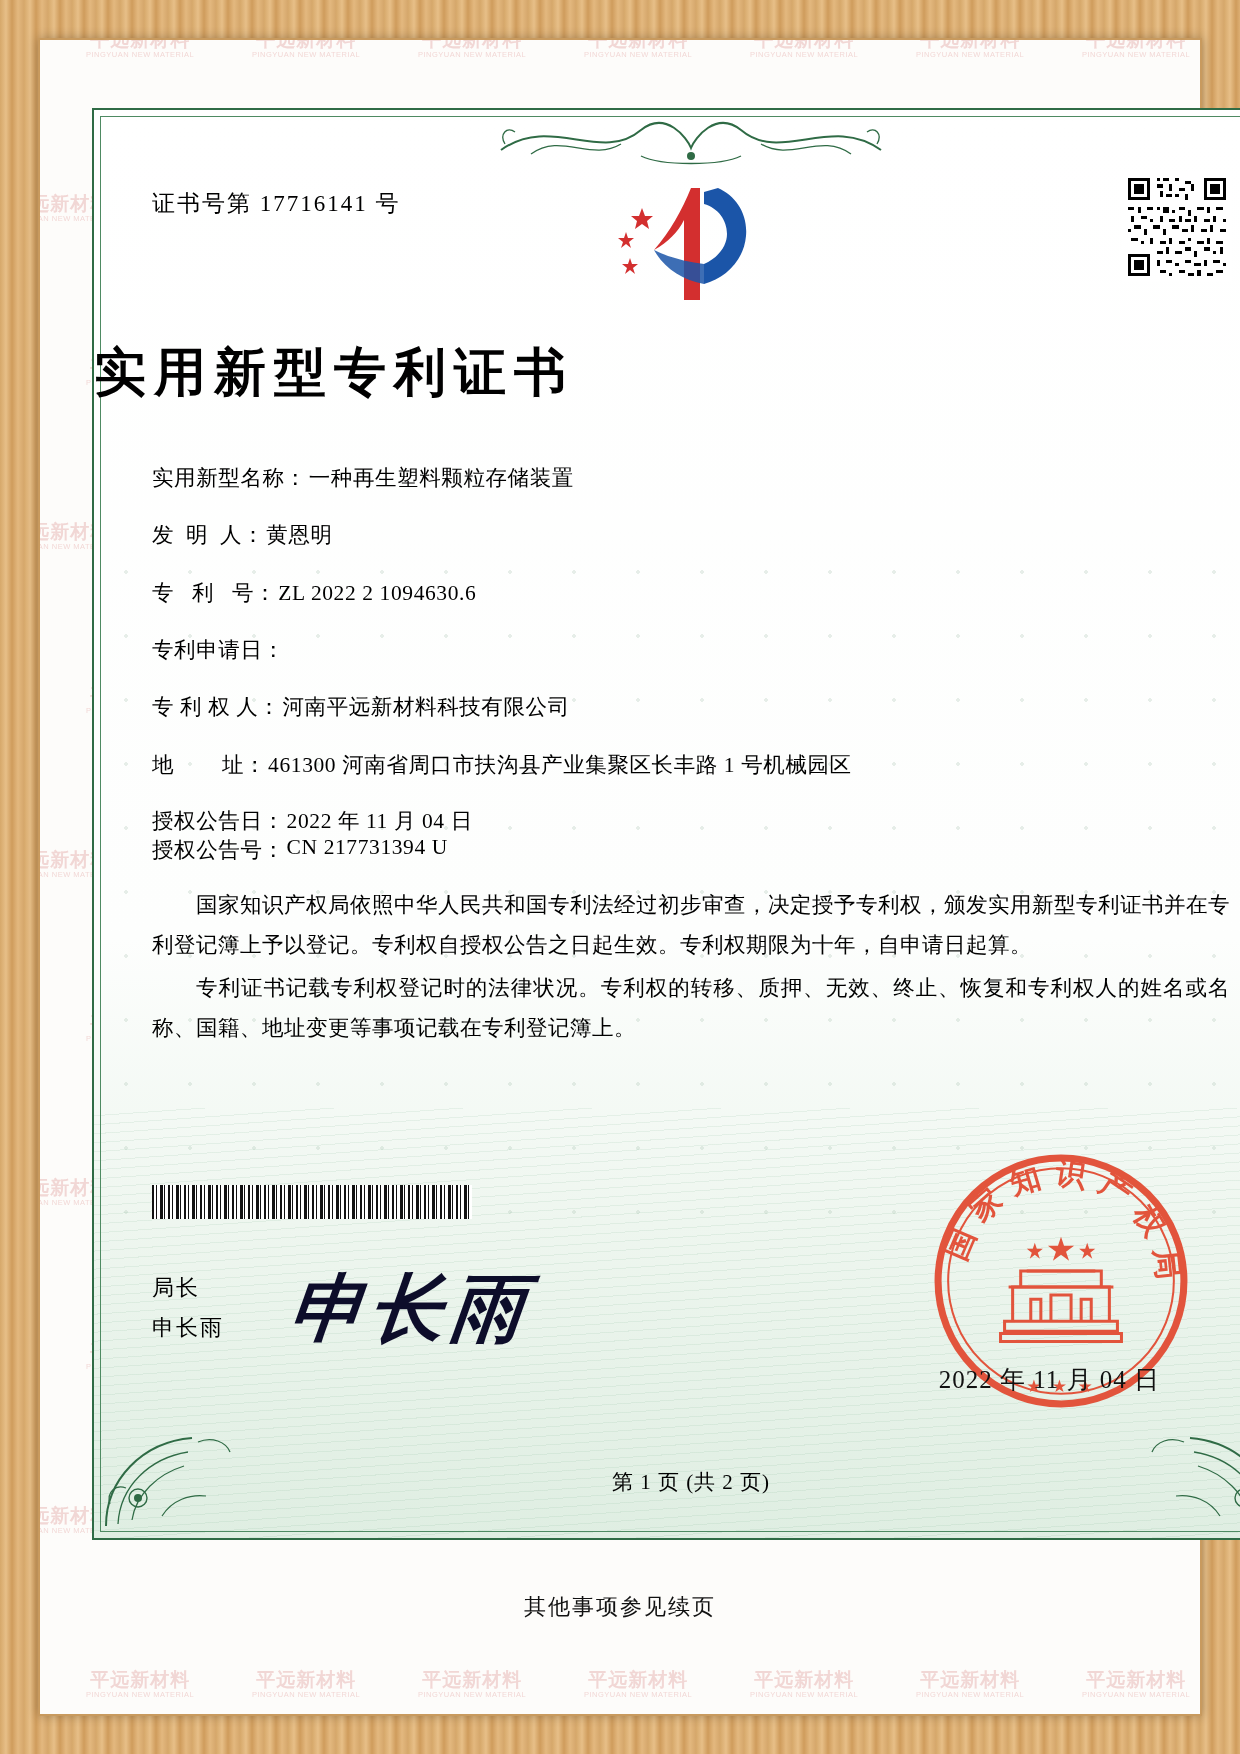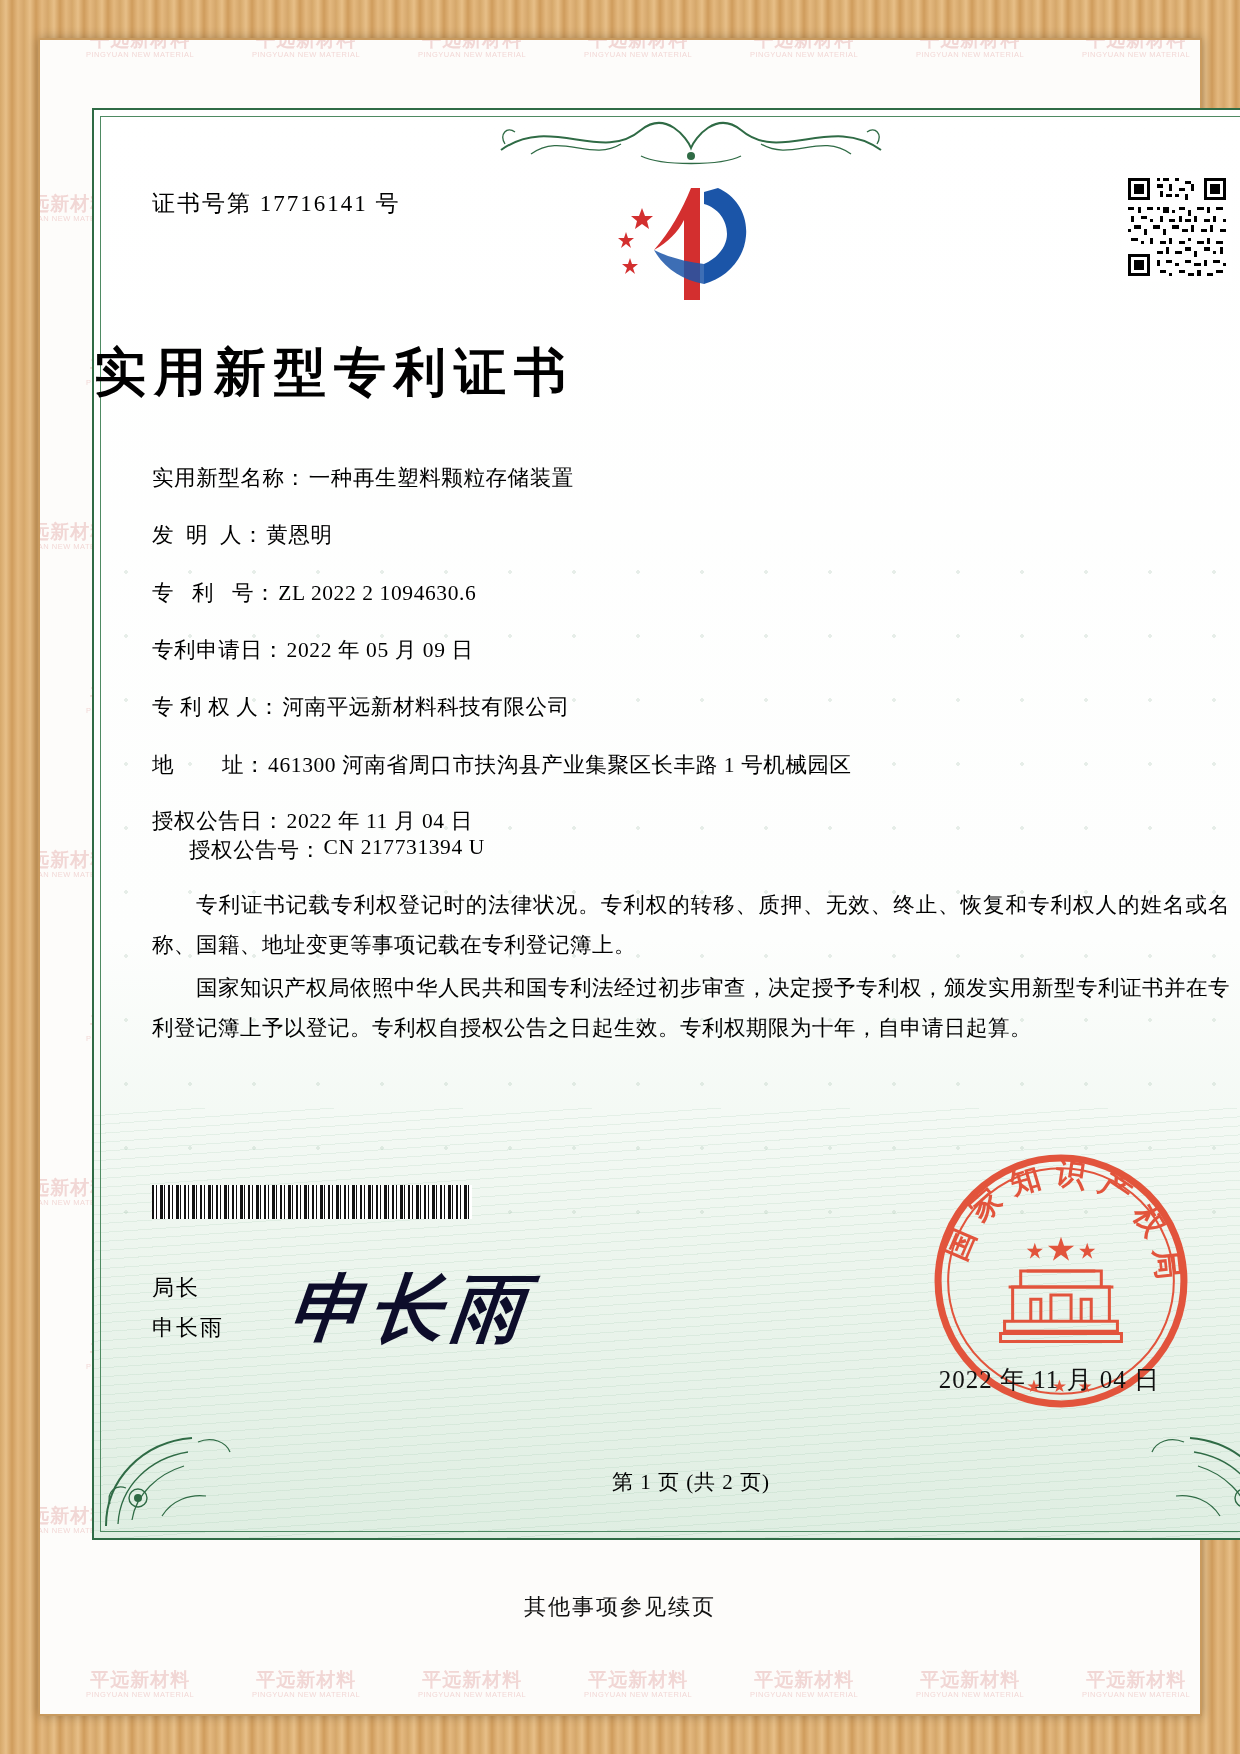--- a/index.html
+++ b/index.html
@@ -196,21 +196,21 @@
   .f-value.wrap2 { max-width: 720px; }
 
   .two-col {
     display: flex;
     font-size: 21.5px;
     margin-bottom: 22px;
     letter-spacing: .6px;
     flex-direction: column;
   }
   .two-col .col-a { width: 430px; display: flex; }
-  .two-col .col-b { display: flex; margin-left: 37px; }
+  .two-col .col-b { display: flex; }
 
   .para {
     font-size: 21.5px;
     line-height: 1.85;
     text-indent: 44px;
     margin: 0 0 4px 0;
     letter-spacing: .5px;
     text-align: justify;
   }
   #para-block { margin-top: 18px; }
@@ -771,21 +771,20 @@
     <div class="field-row">
       <span class="f-label">发  明  人：</span>
       <span class="f-value">黄恩明</span>
     </div>
     <div class="field-row">
       <span class="f-label">专   利   号：</span>
       <span class="f-value">ZL 2022 2 1094630.6</span>
     </div>
     <div class="field-row">
       <span class="f-label">专利申请日：</span>
-      <span class="f-value">2022 年 05 月 09 日</span>
     </div>
     <div class="field-row">
       <span class="f-label">专 利 权 人：</span>
       <span class="f-value">河南平远新材料科技有限公司</span>
     </div>
     <div class="field-row">
       <span class="f-label">地        址：</span>
       <span class="f-value wrap2">461300 河南省周口市扶沟县产业集聚区长丰路 1 号机械园区</span>
     </div>
 
@@ -794,22 +793,22 @@
         <span class="f-label">授权公告日：</span>
         <span class="f-value">2022 年 11 月 04 日</span>
       </div>
       <div class="col-b">
         <span class="f-label">授权公告号：</span>
         <span class="f-value">CN 217731394 U</span>
       </div>
     </div>
 
     <div id="para-block">
+      <p class="para">国家知识产权局依照中华人民共和国专利法经过初步审查，决定授予专利权，颁发实用新型专利证书并在专利登记簿上予以登记。专利权自授权公告之日起生效。专利权期限为十年，自申请日起算。</p>
       <p class="para">专利证书记载专利权登记时的法律状况。专利权的转移、质押、无效、终止、恢复和专利权人的姓名或名称、国籍、地址变更等事项记载在专利登记簿上。</p>
-      <p class="para">国家知识产权局依照中华人民共和国专利法经过初步审查，决定授予专利权，颁发实用新型专利证书并在专利登记簿上予以登记。专利权自授权公告之日起生效。专利权期限为十年，自申请日起算。</p>
     </div>
   </div>
 
   <div id="barcode"></div>
 
   <div id="sig-block">
     <div>局长</div>
     <div>申长雨</div>
   </div>
   <div id="signature">申长雨</div>

